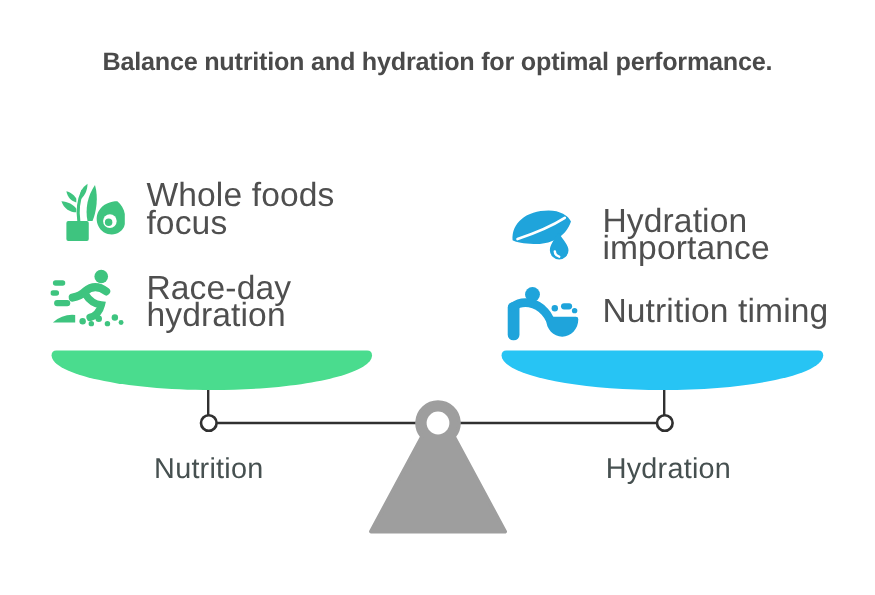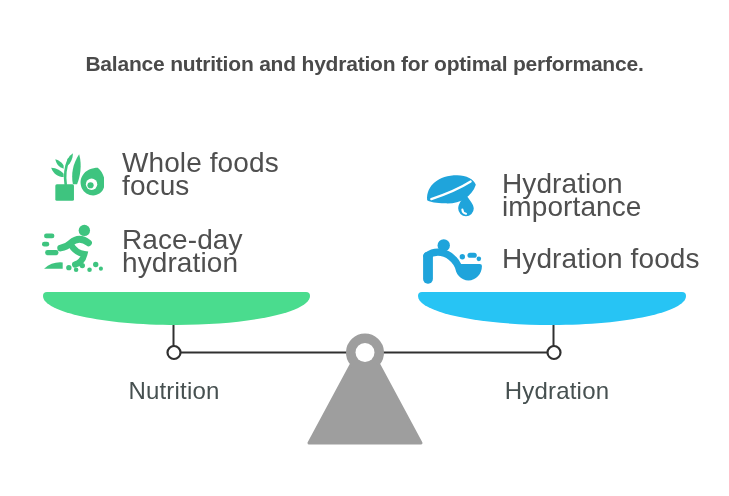--- a/index.html
+++ b/index.html
@@ -3,21 +3,21 @@
 <meta charset="utf-8">
 <style>
   html,body{margin:0;padding:0;background:#fff;}
   .canvas{
     position:relative;width:729px;height:496px;background:#ffffff;overflow:hidden;
     font-family:"Liberation Sans", sans-serif;
   }
   .title{
     position:absolute;left:0;right:0;top:39;text-align:center;
     font-size:21px;font-weight:bold;letter-spacing:-0.2px;
-    color:var(--title-text,#4A4A4A);line-height:26px;margin-top:12px;
+    color:var(--title-text,#4A4A4A);line-height:26px;
   }
   .item-icon{position:absolute;display:block;}
   .item-icon svg{display:block;}
   .green{color:var(--green-icon,#3EC47F);}
   .blue{color:var(--blue-icon,#1FA4DB);}
   .item-label{
     position:absolute;font-size:28px;line-height:23px;color:var(--item-text,#4F4F4F);
     white-space:pre-line;letter-spacing:0.1px;
   }
   .rig{position:absolute;left:0;top:280px;width:729px;height:216px;}
@@ -86,21 +86,21 @@
     <svg width="64" height="54" viewBox="0 0 62 52" fill="currentColor">
       <rect x="3" y="15" width="9.5" height="31" rx="4.5"></rect>
       <circle cx="23" cy="9" r="6"></circle>
       <path d="M7 19 C15 13 26 15 33 23 C35 25 36 27 37 29" fill="none" stroke="currentColor" stroke-width="7" stroke-linecap="round"></path>
       <path d="M34 27 h24 q2 0 2 2 c0 8 -6 14 -13 14 c-7 0 -13 -6 -13 -14 q0 -2 2 -2 Z"></path>
       <circle cx="41" cy="20" r="2.6"></circle>
       <rect x="46" y="16" width="9" height="5" rx="2.5"></rect>
       <circle cx="57" cy="22" r="2.2"></circle>
     </svg>
   </span>
-  <div class="item-label" style="left:502px;top:247px;">Hydration foods</div>
+  <div class="item-label" style="left:502px;top:247px;">Nutrition timing</div>
 
   <svg class="rig" width="729" height="216" viewBox="0 0 729 216">
 
     <path d="M173.5 43 V71" stroke="var(--beam-dark,#303030)" stroke-width="2" fill="none"></path>
     <path d="M553.5 43 V71" stroke="var(--beam-dark,#303030)" stroke-width="2" fill="none"></path>
 
     <path d="M174 72.5 H554" stroke="var(--beam-dark,#303030)" stroke-width="2" fill="none"></path>
 
     <path d="M43 16 Q43 12 47 12 L306 12 Q310 12 310 16 C310 32 250 45 176.5 45 C103 45 43 32 43 16 Z" fill="var(--green-pan,#4ADC8E)"></path>
     <path d="M418 16 Q418 12 422 12 L682 12 Q686 12 686 16 C686 32 626 45 552 45 C478 45 418 32 418 16 Z" fill="var(--blue-pan,#27C4F4)"></path>

